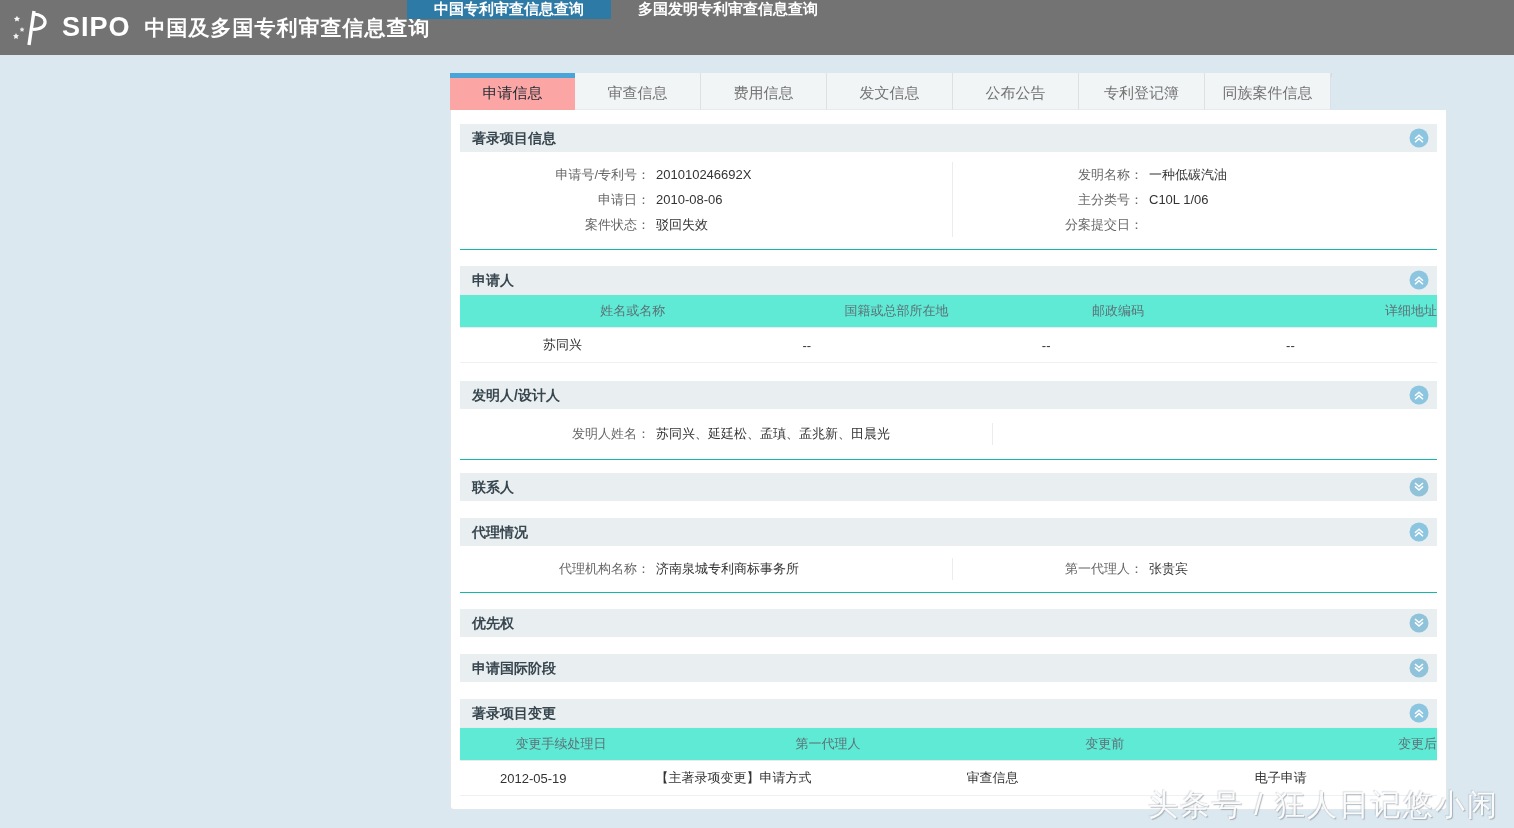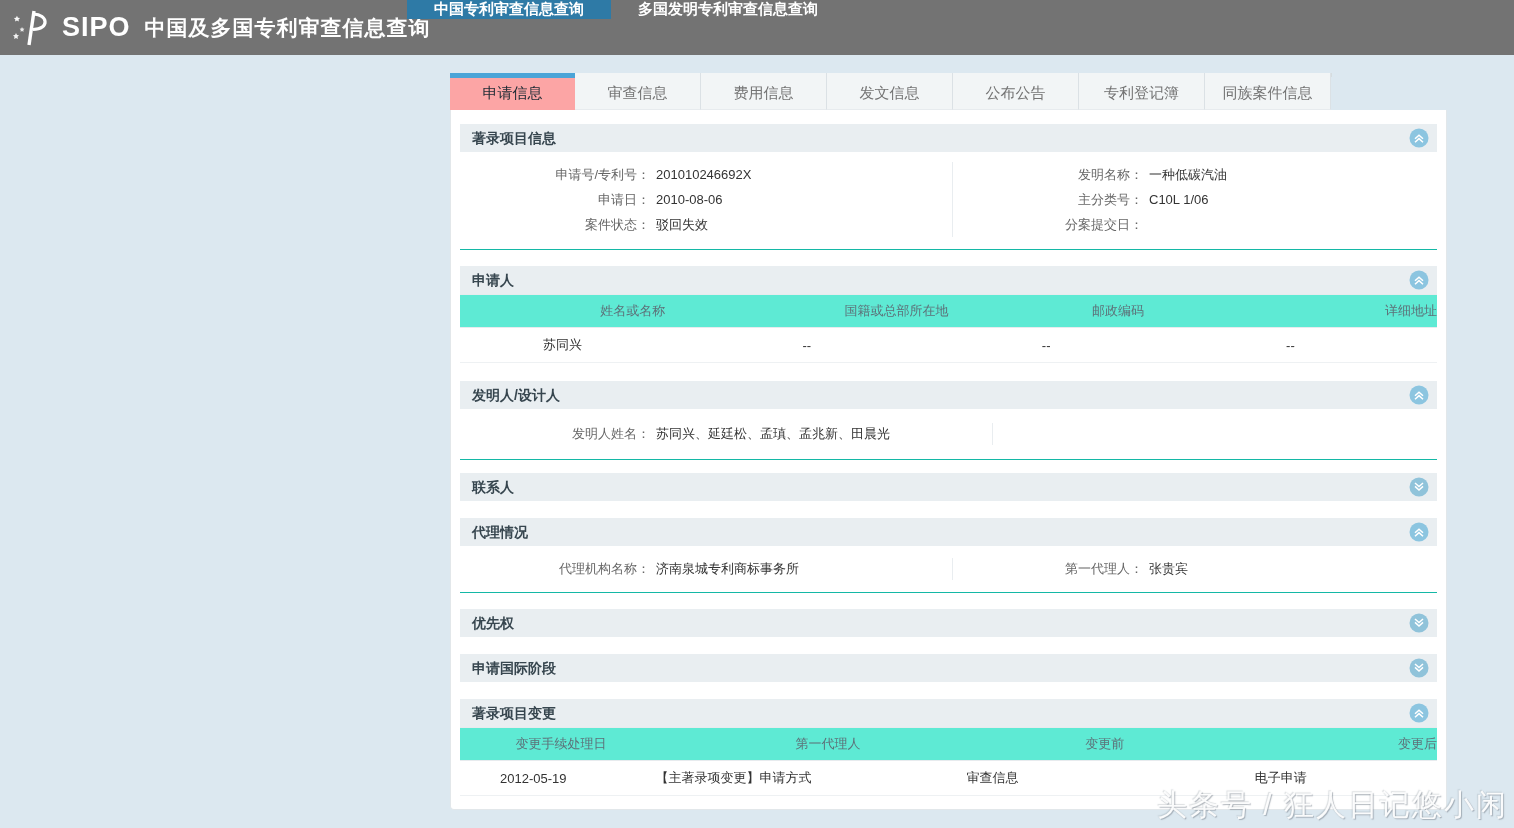--- a/index.html
+++ b/index.html
@@ -89,21 +89,21 @@
     border-bottom:1px solid #e7ebee; font-weight:normal;
     color:#5d7078; font-size:13px; text-align:right;
   }
   table.grid td {
     height:35px; text-align:center; color:#333; font-size:13px;
     border-bottom:1px solid #eef1f3;
   }
 
   
   .watermark {
-    position:absolute; right:6px; bottom:2px; font-size:30px; letter-spacing:2px;
+    position:absolute; right:15px; bottom:2px; font-size:30px; letter-spacing:2px;
     color:rgba(255,255,255,0.93); white-space:nowrap;
     text-shadow:1px 1px 1px rgba(120,130,140,0.55), -1px -1px 1px rgba(120,130,140,0.25);
     pointer-events:none;
   }
 </style>
 </head>
 <body>
 
 <div class="topbar">
   <div class="brand">

